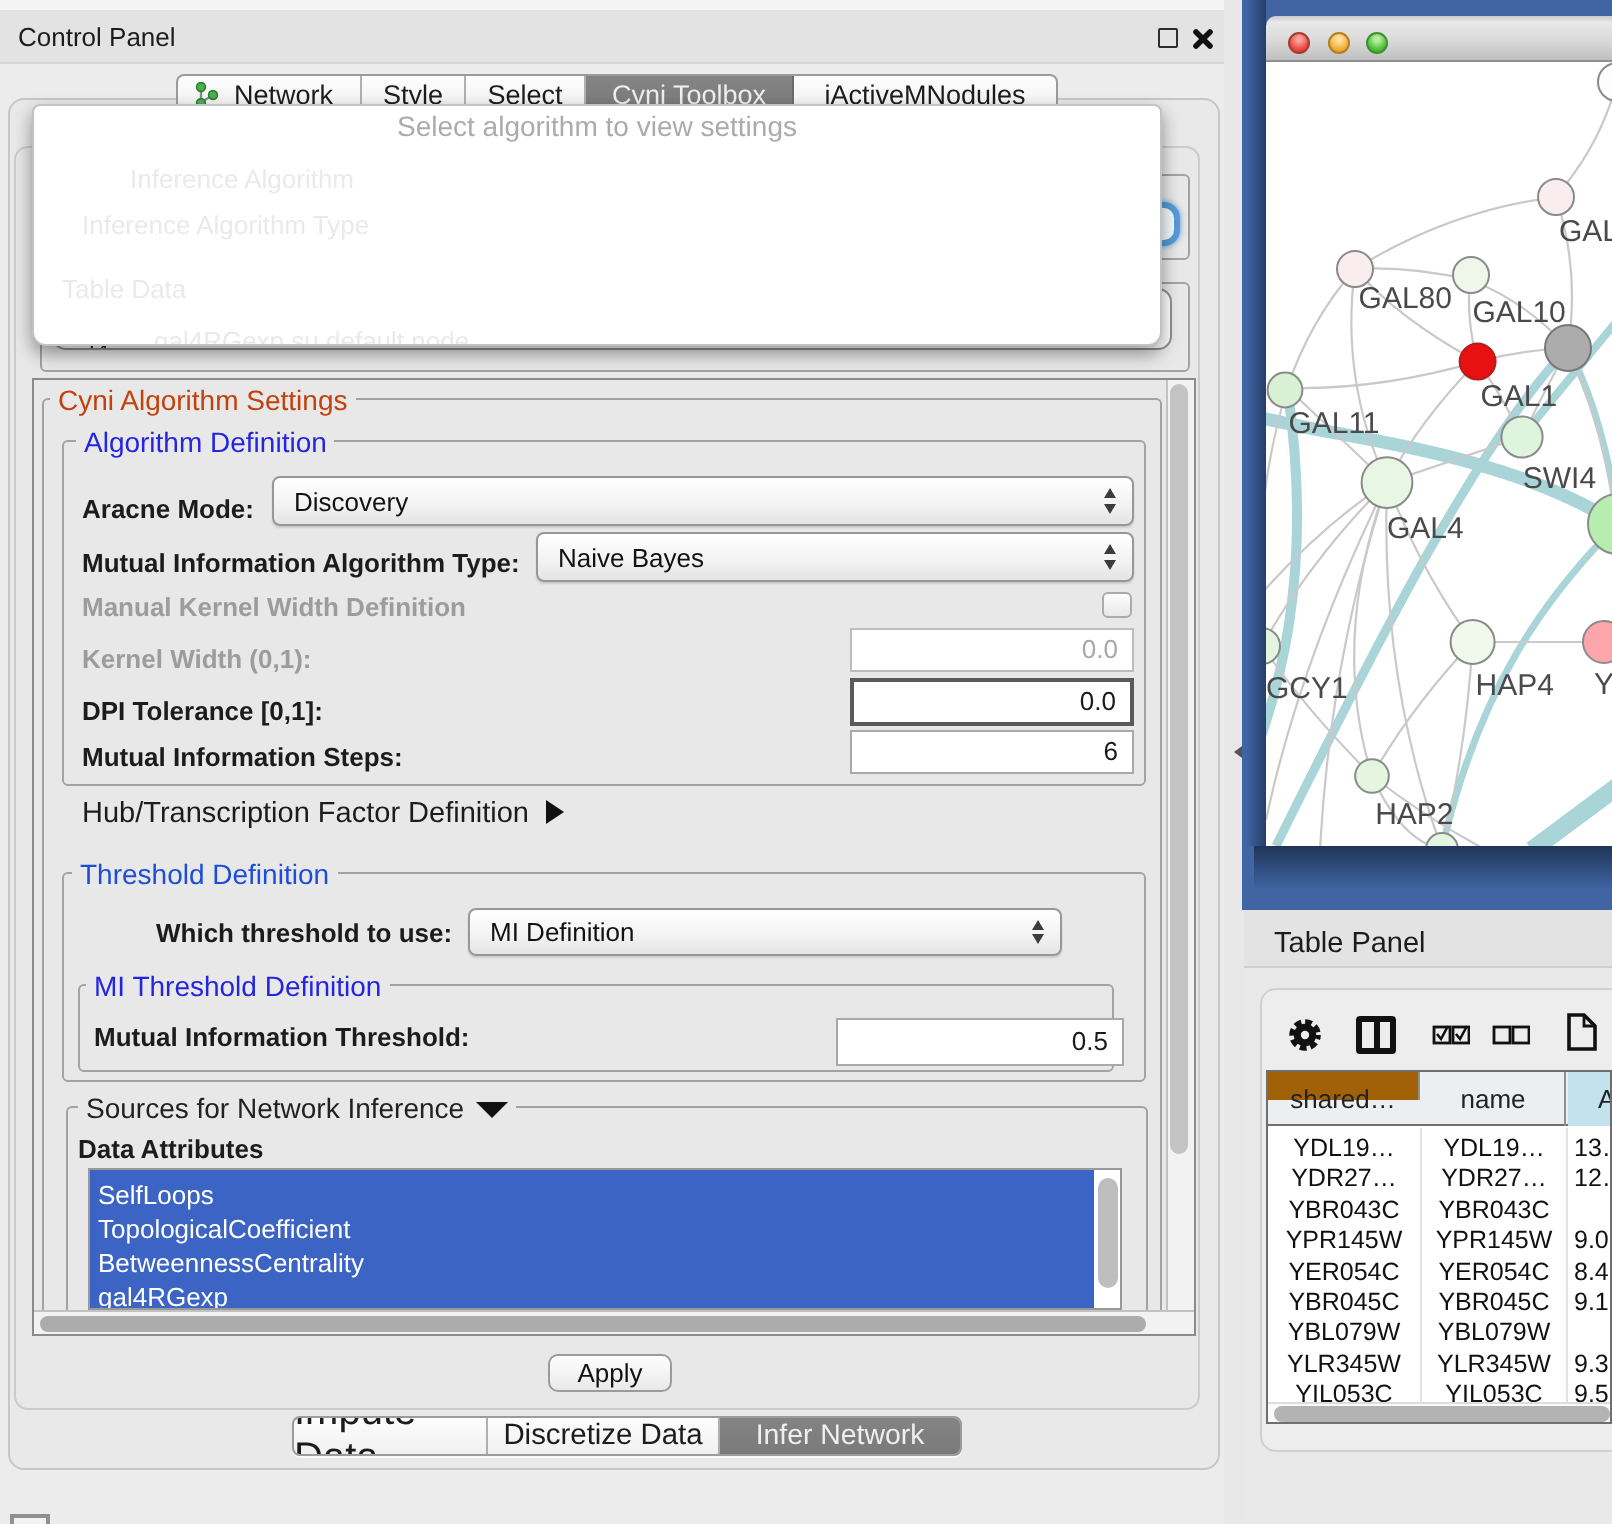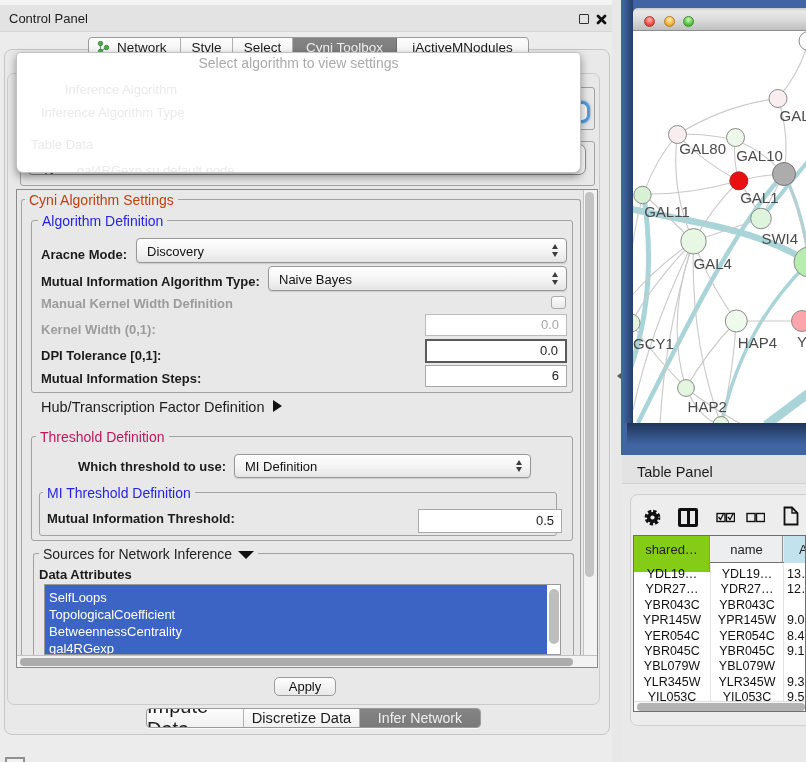--- a/index.html
+++ b/index.html
@@ -103,21 +103,21 @@
 <div class="abs f13 b" style="left:41px;top:348px;">DPI Tolerance [0,1]:</div>
 <div class="tf" style="left:425px;top:339px;width:142px;height:24px;line-height:20px;border:2px solid #5a5a5a;">0.0</div>
 
 <div class="abs f13 b" style="left:41px;top:371px;">Mutual Information Steps:</div>
 <div class="tf" style="left:425px;top:365px;width:142px;height:22px;line-height:20px;">6</div>
 
 <div class="abs" style="left:41px;top:399px;font-size:14.5px;color:#1c1c1c;">Hub/Transcription Factor Definition</div>
 <div class="abs" style="left:273px;top:400px;width:0;height:0;border-top:6.5px solid transparent;border-bottom:6.5px solid transparent;border-left:9px solid #111;"></div>
 
 <div class="grp" style="left:31px;top:436px;width:542px;height:105px;">
-    <span style="left:4px;color:#be185d;">Threshold Definition</span>
+    <span style="left:4px;color:#1d4ed8;">Threshold Definition</span>
   </div>
 
 <div class="abs f13 b" style="left:78px;top:459px;">Which threshold to use:</div>
 <div class="combo" style="left:234px;top:454px;width:297px;height:24px;">
     <span class="ct">MI Definition</span>
     <span class="up"></span>
     <span class="dn"></span>
   </div>
 
 <div class="grp" style="left:39px;top:492px;width:518px;height:44px;">
@@ -273,21 +273,21 @@
     </g>
   </svg>
 
 <svg class="abs" style="left:783px;top:506px;" width="16" height="20" viewBox="0 0 16 20">
     <path d="M1.5 1.5 H9 L14.5 7 V18.5 H1.5 Z" fill="#ededed" stroke="#111" stroke-width="1.8"></path>
     <path d="M9 1.5 V7 H14.5" fill="none" stroke="#111" stroke-width="1.4"></path>
   </svg>
 
 <div class="abs" style="left:633px;top:535px;width:173px;height:177px;background:#fff;border:1px solid #6e6e6e;overflow:hidden;">
   <div style="position:absolute;left:0;top:0;height:27px;width:400px;background:#eceeef;border-bottom:1px solid #707070;"></div>
-  <div style="position:absolute;left:0;top:0;width:76px;height:36px;background:#84cc16;border-right:1px solid #8f8f8f;font-size:13px;color:#222;text-align:center;line-height:27px;">shared…</div>
+  <div style="position:absolute;left:0;top:0;width:76px;height:14px;background:#a16207;border-right:1px solid #8f8f8f;font-size:13px;color:#222;text-align:center;line-height:27px;">shared…</div>
   <div style="position:absolute;left:77px;top:0;width:72px;height:27px;border-right:1px solid #8f8f8f;font-size:13px;color:#222;text-align:center;line-height:27px;">name</div>
   <div style="position:absolute;left:150px;top:0;width:60px;height:27px;background:#c2e2ee;font-size:13px;color:#222;text-align:left;padding-left:15px;line-height:27px;">A</div>
 
   <div style="position:absolute;left:0;top:31px;width:76px;font-size:12.5px;line-height:15.4px;color:#111;text-align:center;">YDL19…<br>YDR27…<br>YBR043C<br>YPR145W<br>YER054C<br>YBR045C<br>YBL079W<br>YLR345W<br>YIL053C</div>
   <div style="position:absolute;left:77px;top:31px;width:72px;font-size:12.5px;line-height:15.4px;color:#111;text-align:center;">YDL19…<br>YDR27…<br>YBR043C<br>YPR145W<br>YER054C<br>YBR045C<br>YBL079W<br>YLR345W<br>YIL053C</div>
   <div style="position:absolute;left:153px;top:31px;width:60px;font-size:12.5px;line-height:15.4px;color:#111;">13…<br>12…<br>&nbsp;<br>9.0E…<br>8.4E…<br>9.1E…<br>&nbsp;<br>9.3E…<br>9.5E…</div>
   <div style="position:absolute;left:76px;top:28px;width:1px;height:137px;background:#e3e3e3;"></div>
   <div style="position:absolute;left:149px;top:28px;width:1px;height:137px;background:#e3e3e3;"></div>
 
   <div style="position:absolute;left:0;top:165px;width:173px;height:12px;background:#fafafa;border-top:1px solid #ddd;"></div>

